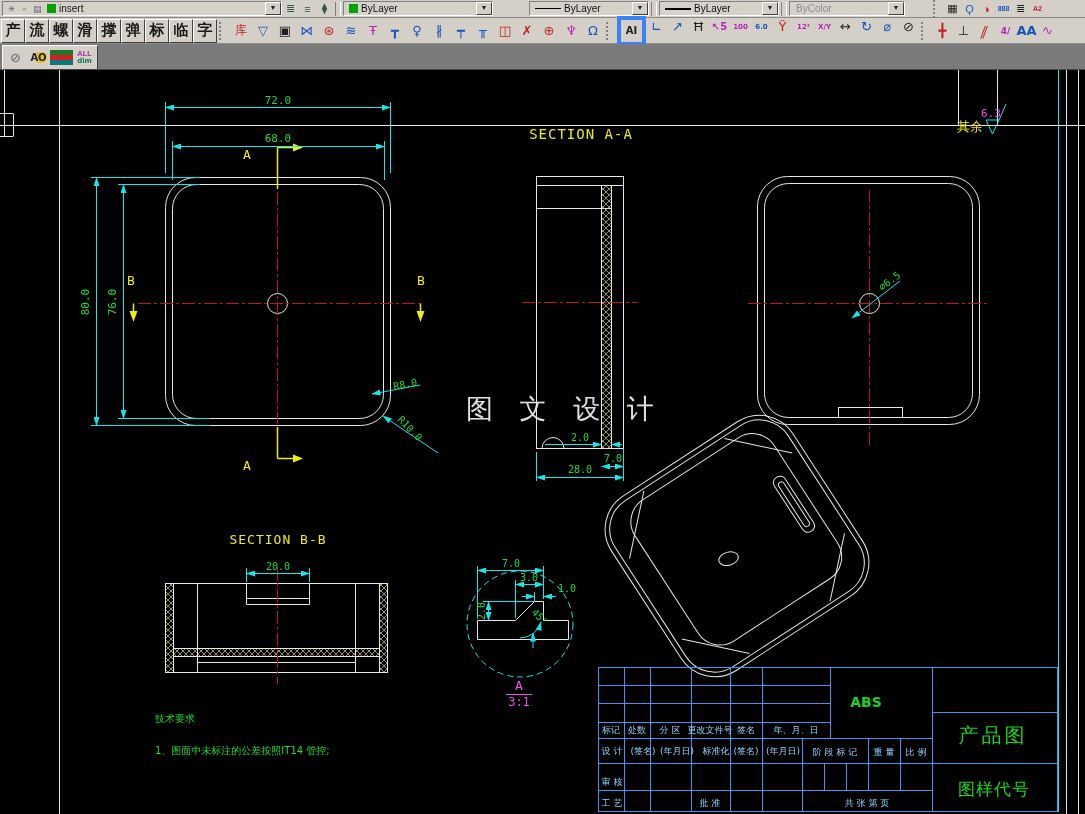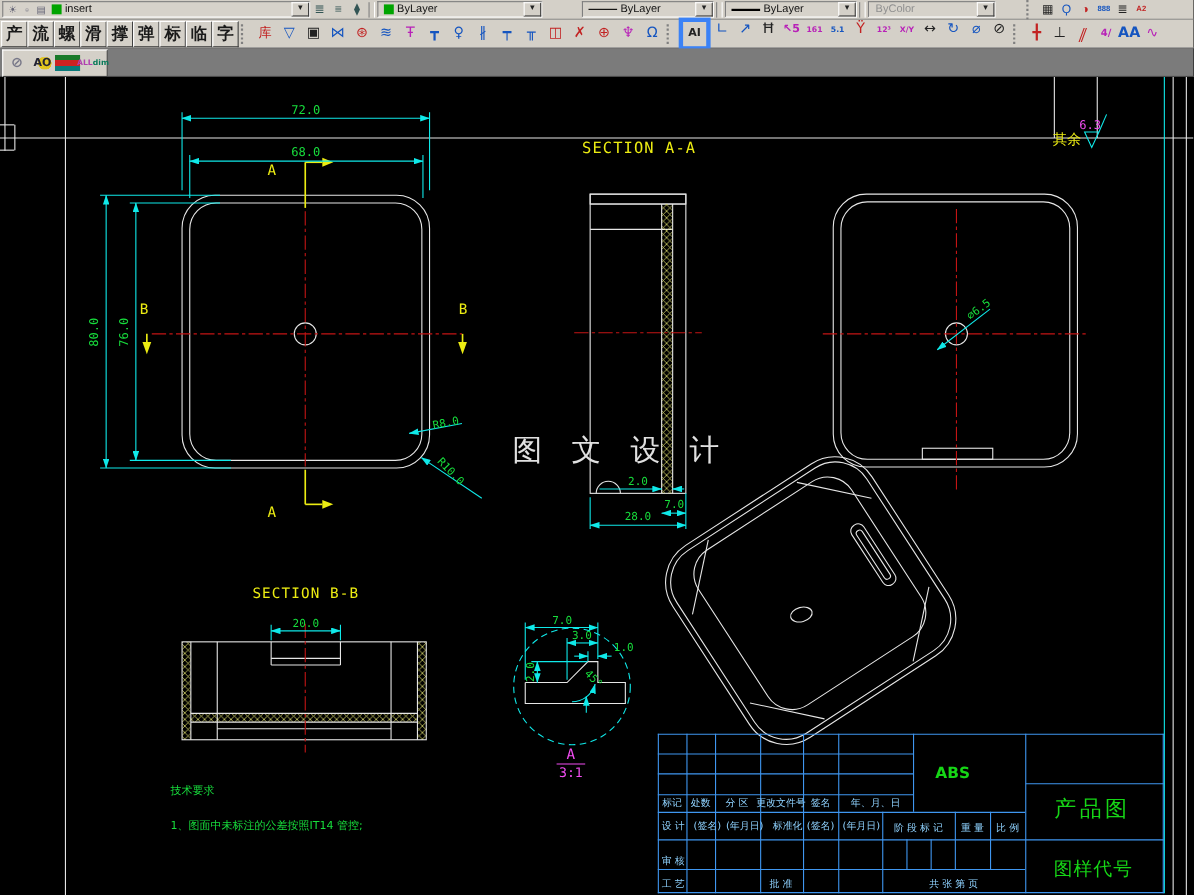--- a/index.html
+++ b/index.html
@@ -36,21 +36,21 @@
   .ic.small{font-size:7px;font-weight:bold;}
   .c-red{color:#c22222;} .c-blue{color:#1555c0;} .c-mag{color:#b822b8;} .c-dark{color:#222;}
   .r1ic{width:17px;height:15px;display:flex;align-items:center;justify-content:center;font-size:11px;flex:none;}
   .r1ic.small{font-size:7px;font-weight:bold;}
   .panel{position:absolute;left:2px;top:1px;display:flex;background:#d4d0c8;padding:1px;
          border:1px solid;border-color:#fff #404040 #404040 #fff;}
   .pbtn{width:23px;height:21px;display:flex;align-items:center;justify-content:center;
         font-size:10px;font-weight:bold;color:#223;background:#d4d0c8;flex:none;font-family:"DejaVu Sans",sans-serif;}
   .pbtn .ao{background:radial-gradient(circle at 62% 50%, #e2c51f 46%, rgba(0,0,0,0) 48%);padding:0 1px;}
   .pbtn.lay{background:linear-gradient(180deg,#d4d0c8 15%,#1a7a2a 15%,#1a7a2a 38%,#c22 38%,#c22 61%,#0a7a7a 61%,#0a7a7a 84%,#d4d0c8 84%);}
-  .alldim{display:flex;flex-direction:row;line-height:7px;font-size:7px;}
+  .alldim{display:flex;flex-direction:column;line-height:7px;font-size:7px;}
   .alldim b:first-child{color:#b040b0;} .alldim b:last-child{color:#0a7a5a;}
 
   
   .w{stroke:#e6e6e6;stroke-width:1;fill:none;}
   .cy{stroke:#0fe9e9;stroke-width:1;fill:none;}
   .cyd{stroke:#0fe9e9;stroke-width:1;fill:none;stroke-dasharray:6 4;}
   .rd{stroke:#c41414;stroke-width:1;fill:none;stroke-dasharray:13 3 3 3;}
   .yl{stroke:#ecec12;stroke-width:1.5;fill:none;}
   .mgl{stroke:#f24df2;stroke-width:1;fill:none;}
   text{font-family:"DejaVu Sans Mono",monospace;}
@@ -380,22 +380,22 @@
   <span class="ic c-red">⊕</span>
   <span class="ic c-mag">♆</span>
   <span class="ic c-blue">Ω</span>
   <span class="handle"></span>
   <span class="g2" style="display:flex">
     <span class="ic c-dark small" style="font-size:10px;border:4px solid #3b82f6">AI</span>
     <span class="ic c-blue">∟</span>
     <span class="ic c-blue">↗</span>
     <span class="ic c-dark">Ħ</span>
     <span class="ic c-mag small" style="font-size:10px">↖5</span>
-    <span class="ic c-mag small">161</span>
-    <span class="ic c-blue small">5.1</span>
+    <span class="ic c-mag small">100</span>
+    <span class="ic c-blue small">6.0</span>
     <span class="ic c-red">Ÿ</span>
     <span class="ic c-mag small">12³</span>
     <span class="ic c-mag small">X/Y</span>
     <span class="ic c-dark">↔</span>
     <span class="ic c-blue">↻</span>
     <span class="ic c-blue">⌀</span>
     <span class="ic c-dark">⊘</span>
   </span>
   <span class="handle"></span>
   <span class="g3" style="display:flex">

